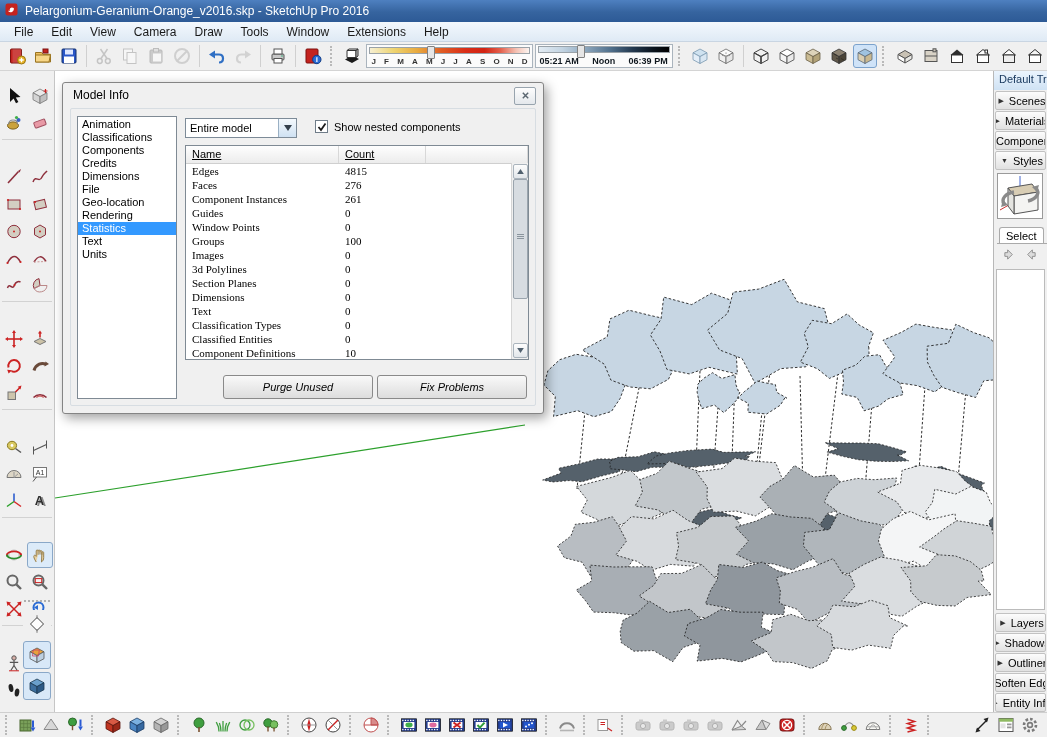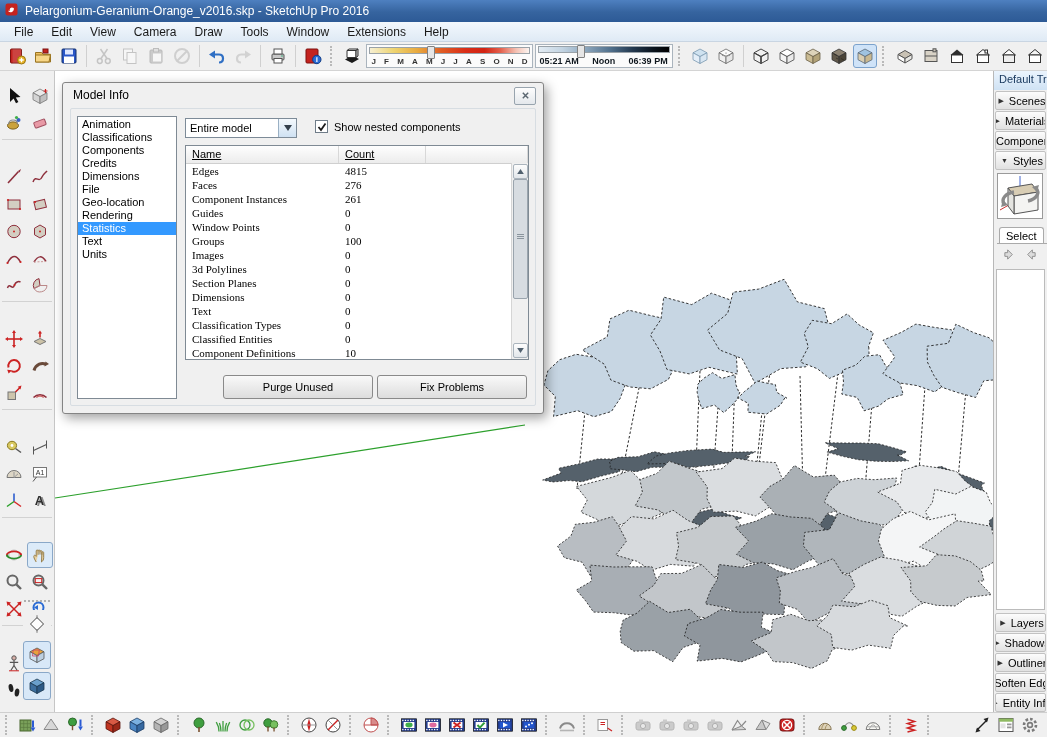--- a/index.html
+++ b/index.html
@@ -70,21 +70,21 @@
   .hcell{border-right:1px solid #d8d8d8;padding:2px 0 0 6px;box-sizing:border-box;}
   .trow{display:flex;height:14px;font-size:11px;line-height:14px;font-family:Liberation Serif, serif;}
   .tname{width:153px;padding-left:6px;box-sizing:border-box;white-space:nowrap;}
   .tcount{width:87px;padding-left:6px;box-sizing:border-box;}
   #tbl-scroll{position:absolute;right:0;top:17px;bottom:0;width:16px;background:#f0f0f0;border-left:1px solid #d5d5d5;}
   .sarrow{position:absolute;left:1px;width:13px;height:13px;background:linear-gradient(#fdfdfd,#e2e6ea);border:1px solid #aab4bd;border-radius:2px;
     display:flex;align-items:center;justify-content:center;}
   #sthumb{position:absolute;left:1px;top:16px;width:13px;height:118px;background:#d7dce1;border:1px solid #9aa4ad;border-radius:2px;}
   #sthumb:before{content:"";position:absolute;left:3px;right:3px;top:54px;height:1px;background:#8a949d;box-shadow:0 2px 0 #8a949d,0 4px 0 #8a949d;}
   .dbtn{position:absolute;top:292px;width:148px;height:22px;background:linear-gradient(#f9f9f9,#dddddd);
-    border:1px solid #8a8a8a;border-radius:3px;font-size:11px;display:flex;align-items:center;justify-content:center;}
+    border:1px solid #8a8a8a;border-radius:3px;font-size:11px;display:flex;align-items:center;justify-content:center;font-style:italic;}
   
   #tray{left:993px;top:71px;width:54px;height:641px;background:#f0f0f0;border-left:1px solid #b8b8b8;box-sizing:border-box;
     display:flex;flex-direction:column;overflow:hidden;}
   #trayheader{height:17px;background:linear-gradient(#ebf4fd,#cfe2f4);color:#16365c;font-size:11px;padding:2px 0 0 5px;white-space:nowrap;overflow:hidden;}
   .traybar{height:17px;min-height:17px;background:linear-gradient(#fcfcfc,#e1e1e1);border:1px solid #c2c2c2;border-radius:2px;
     margin:1px 1px 0 1px;display:flex;align-items:center;font-size:11px;padding-left:3px;gap:5px;white-space:nowrap;overflow:hidden;justify-content:center;}
   .tri{font-size:7px;color:#333;}
   #stylespanel{background:#f0f0f0;padding:3px 0 0 3px;}
   #stylethumb{width:46px;height:46px;background:#fff;border:1px solid #9a9a9a;box-sizing:border-box;}
   #styletabs{display:flex;align-items:flex-end;height:20px;border-bottom:1px solid #aaa;margin-top:4px;}

